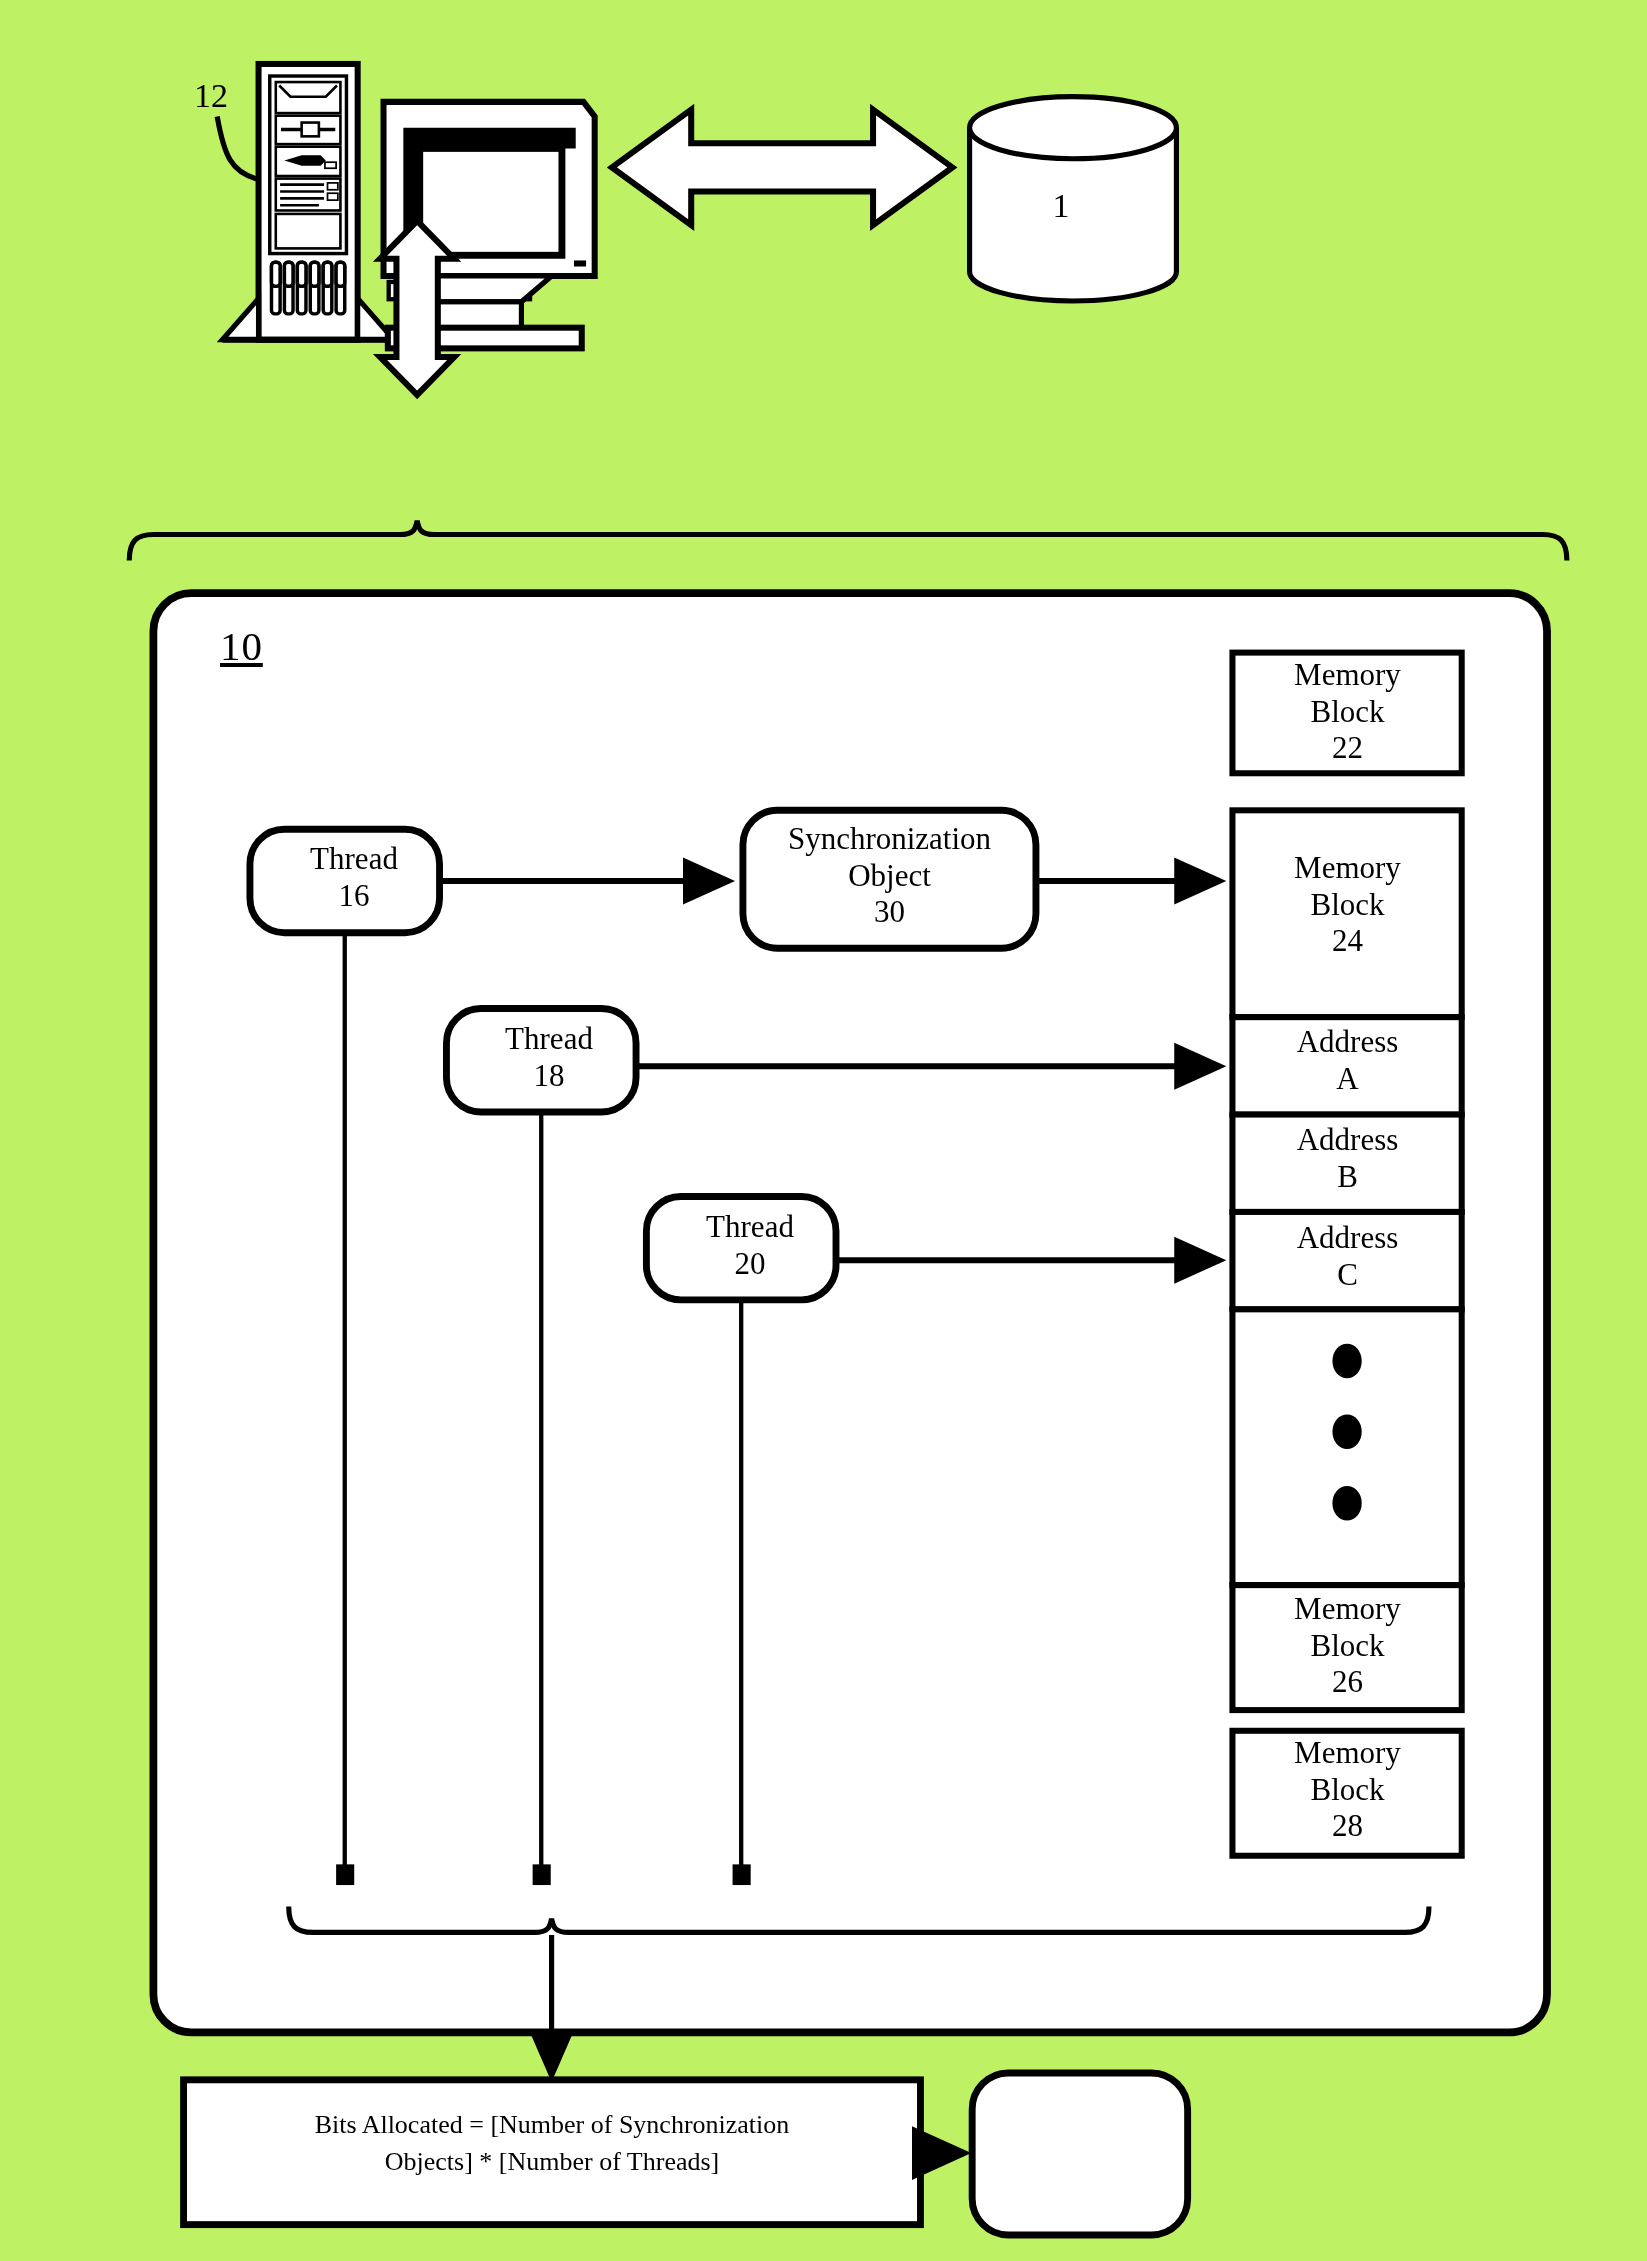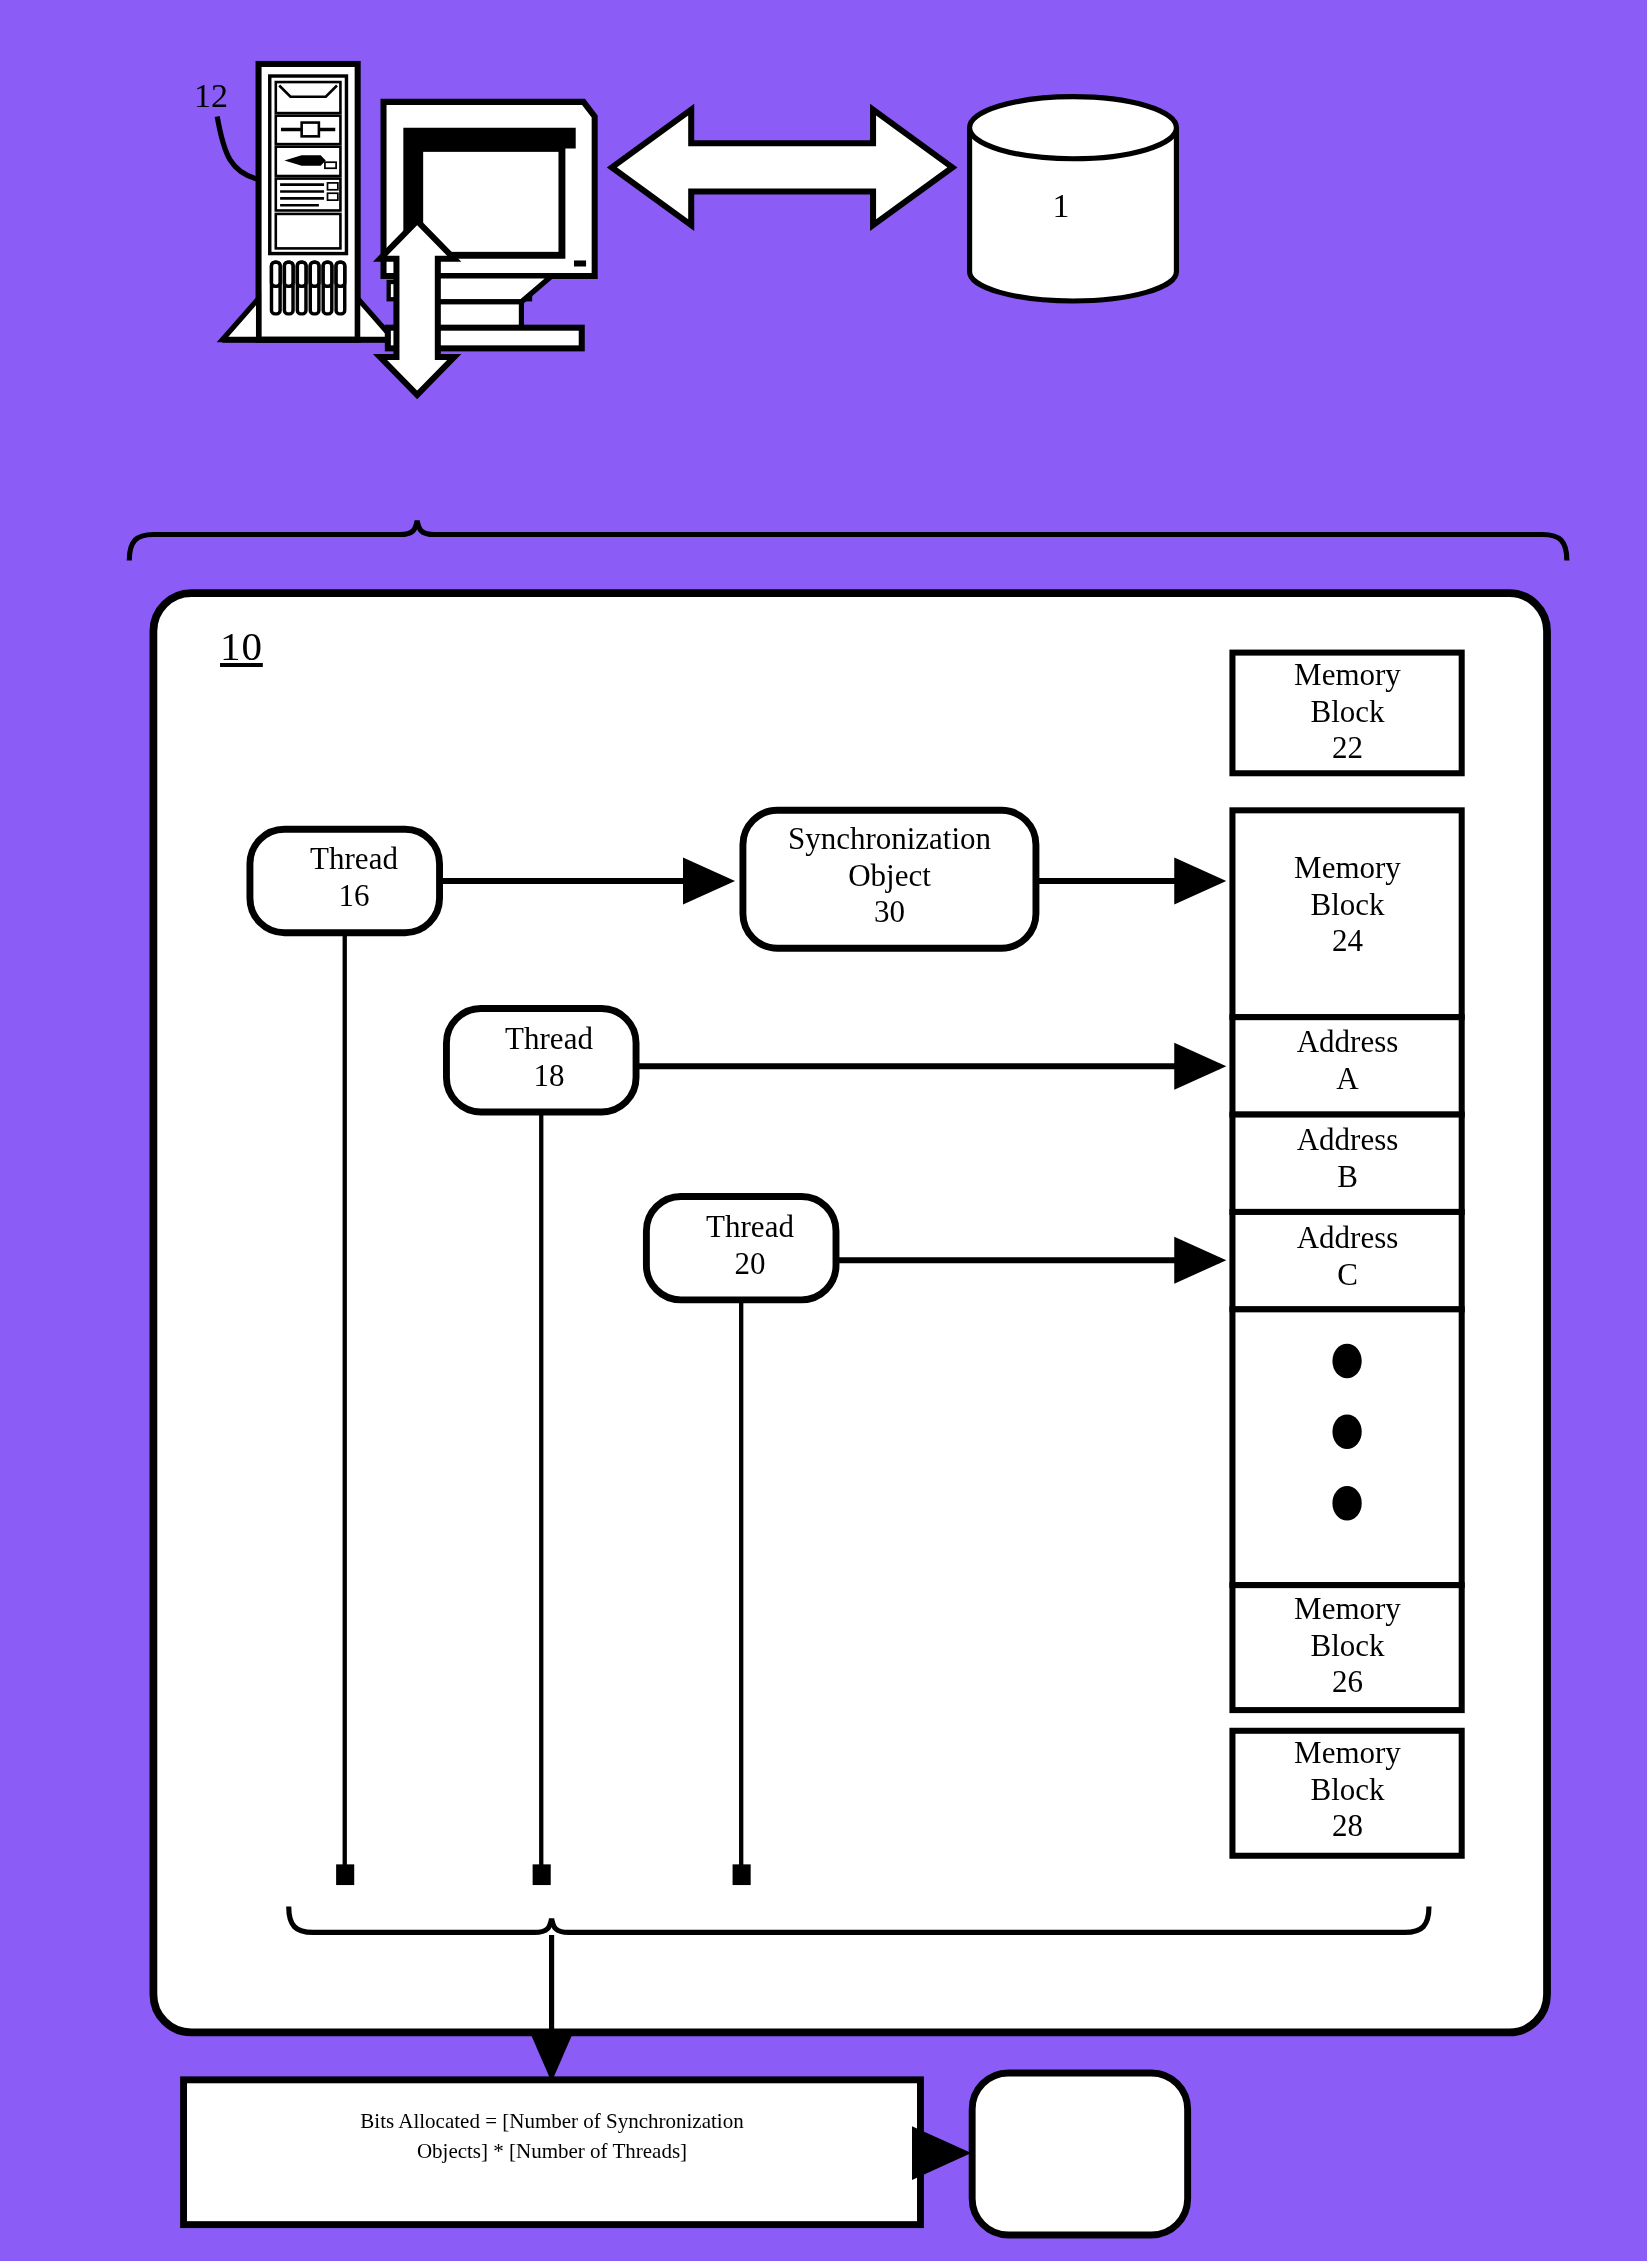--- a/index.html
+++ b/index.html
@@ -8,21 +8,21 @@
     background: #ffffff;
   }
   body {
     font-family: "Liberation Serif", "DejaVu Serif", serif;
     color: #000000;
   }
   #page {
     position: relative;
     width: 1647px;
     height: 2261px;
-    background: #8b5cf6;
+    background: #bef264;
     overflow: hidden;
   }
   .svg-layer {
     position: absolute;
     left: 0;
     top: 0;
     width: 1647px;
     height: 2261px;
   }
   .lbl {
@@ -58,21 +58,21 @@
   #lbl-mb22 { left: 1233px; top: 657px;  width: 229px; font-size: 31px; }
   #lbl-mb24 { left: 1233px; top: 850px;  width: 229px; font-size: 31px; }
   #lbl-addrA { left: 1233px; top: 1024px; width: 229px; font-size: 31px; }
   #lbl-addrB { left: 1233px; top: 1122px; width: 229px; font-size: 31px; }
   #lbl-addrC { left: 1233px; top: 1220px; width: 229px; font-size: 31px; }
   #lbl-mb26 { left: 1233px; top: 1591px; width: 229px; font-size: 31px; }
   #lbl-mb28 { left: 1233px; top: 1735px; width: 229px; font-size: 31px; }
   
   #lbl-formula {
     left: 194px; top: 2107px; width: 716px;
-    font-size: 21px; line-height: 1.42;
+    font-size: 26px; line-height: 1.42;
   }
 </style>
 </head>
 <body>
 
 <div id="page">
 
   <svg class="svg-layer" viewBox="0 0 1911 2623" xmlns="http://www.w3.org/2000/svg">
     <defs>
       <marker id="arrowFilled" viewBox="0 0 12 12" refX="10" refY="6" markerWidth="9" markerHeight="9" orient="auto-start-reverse">

